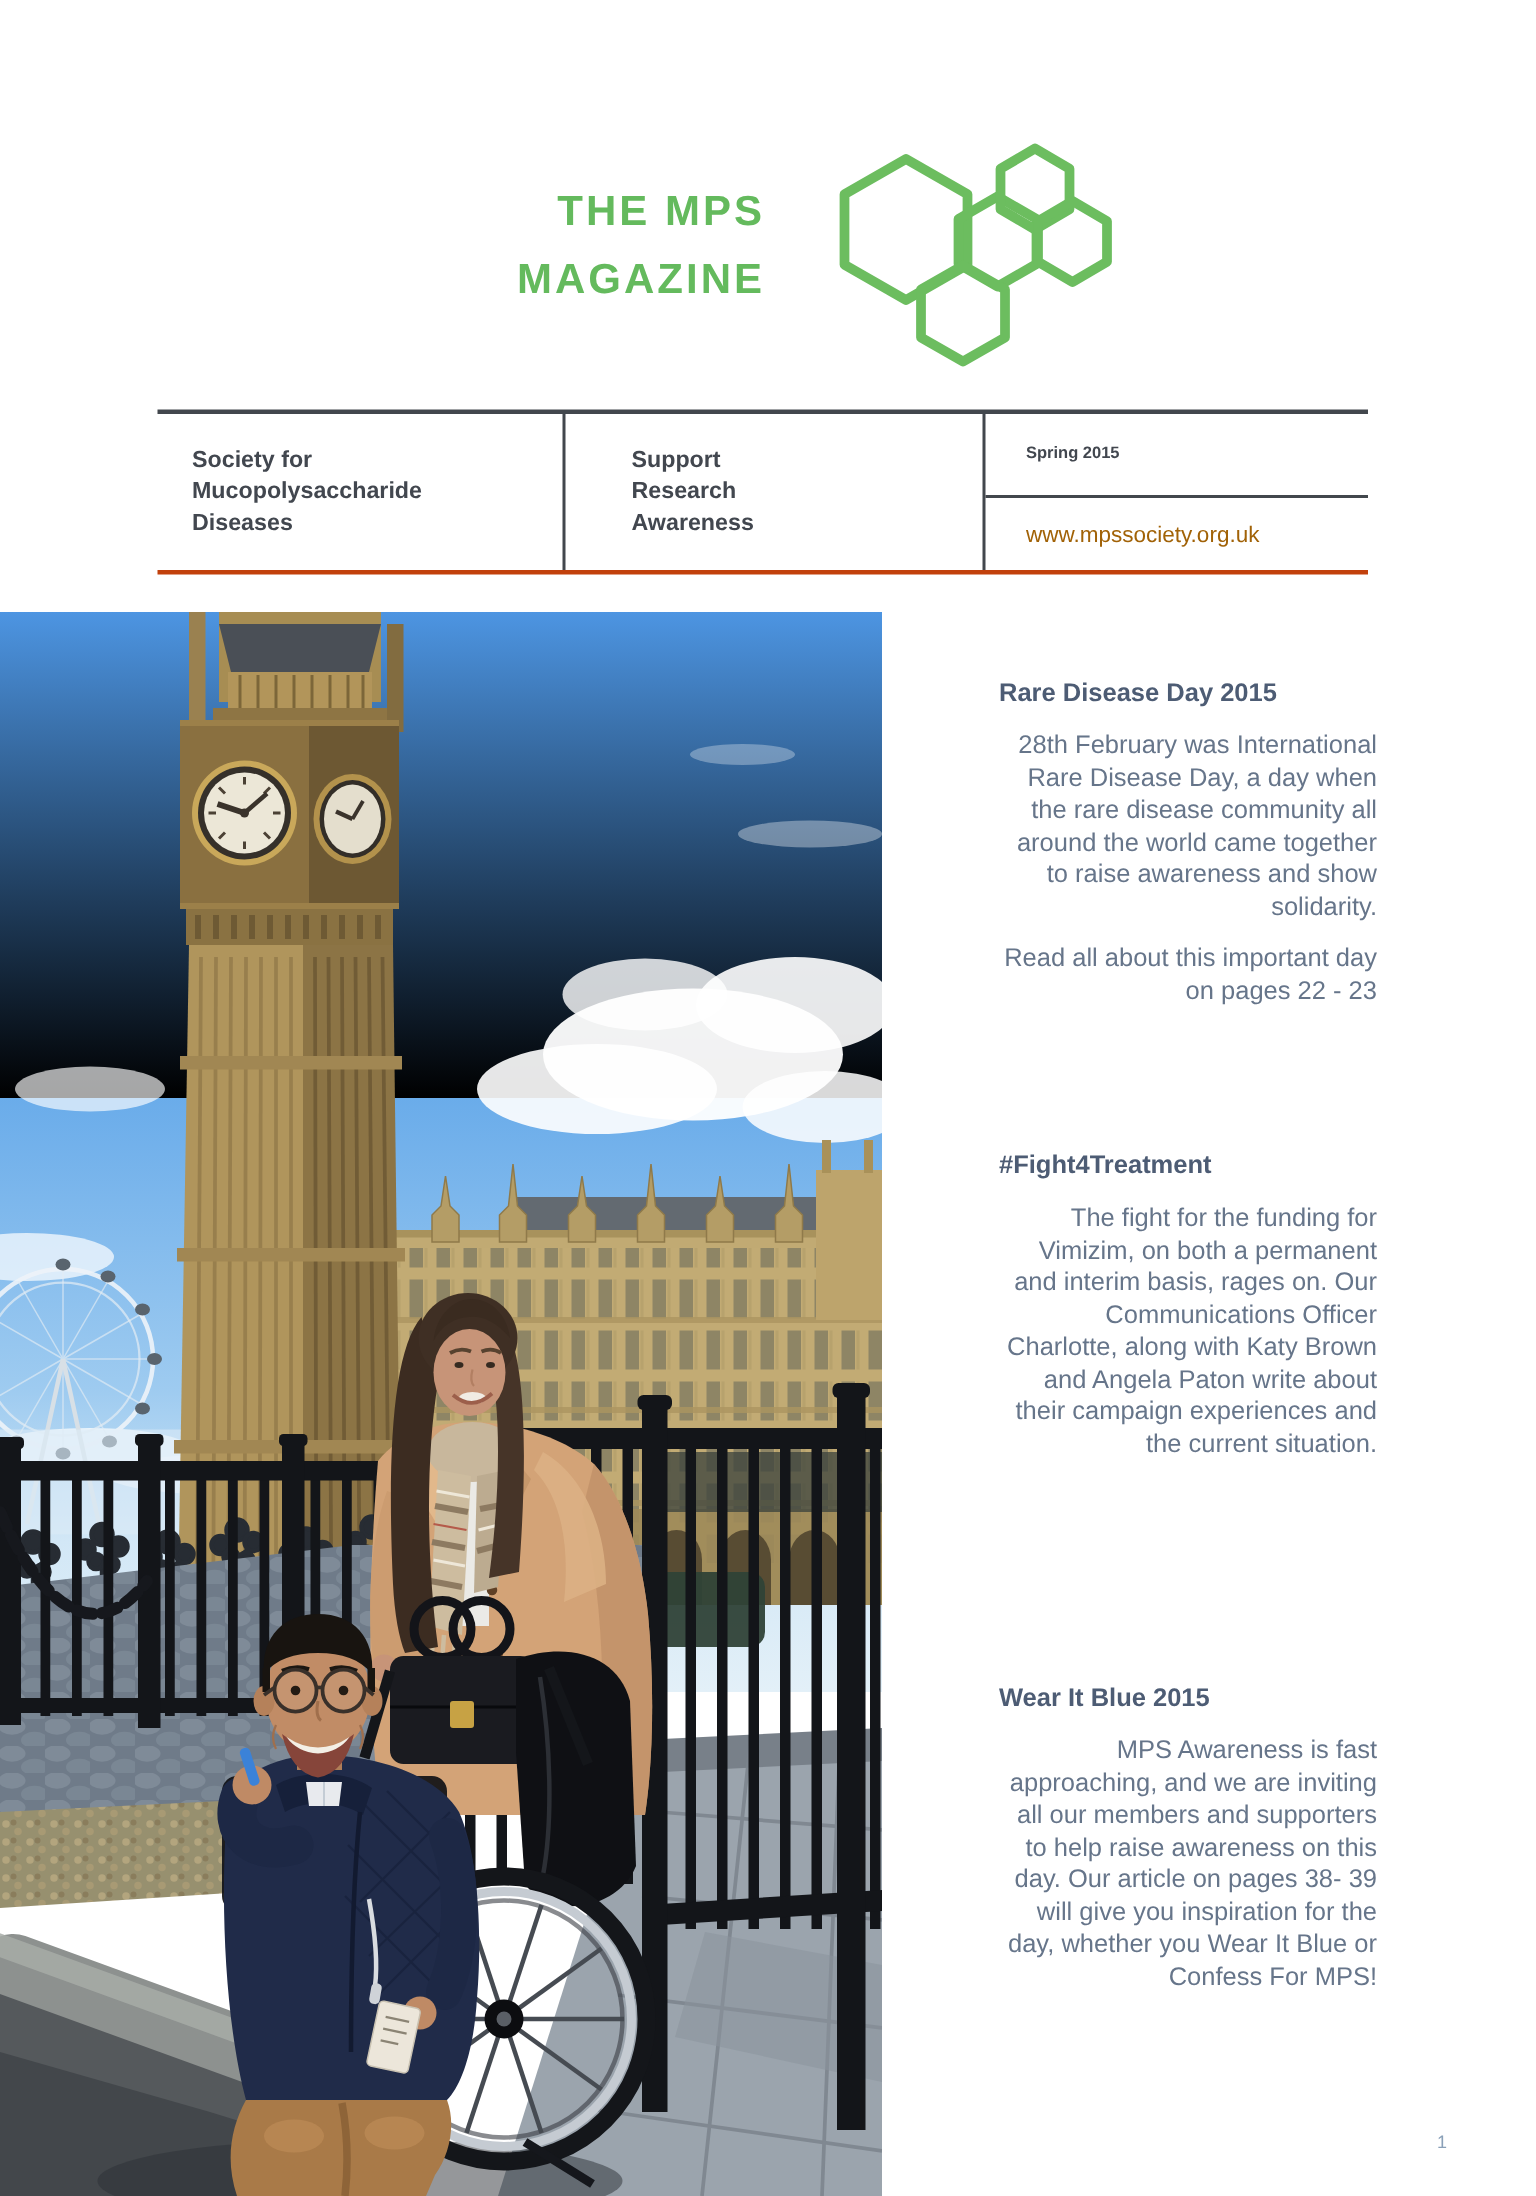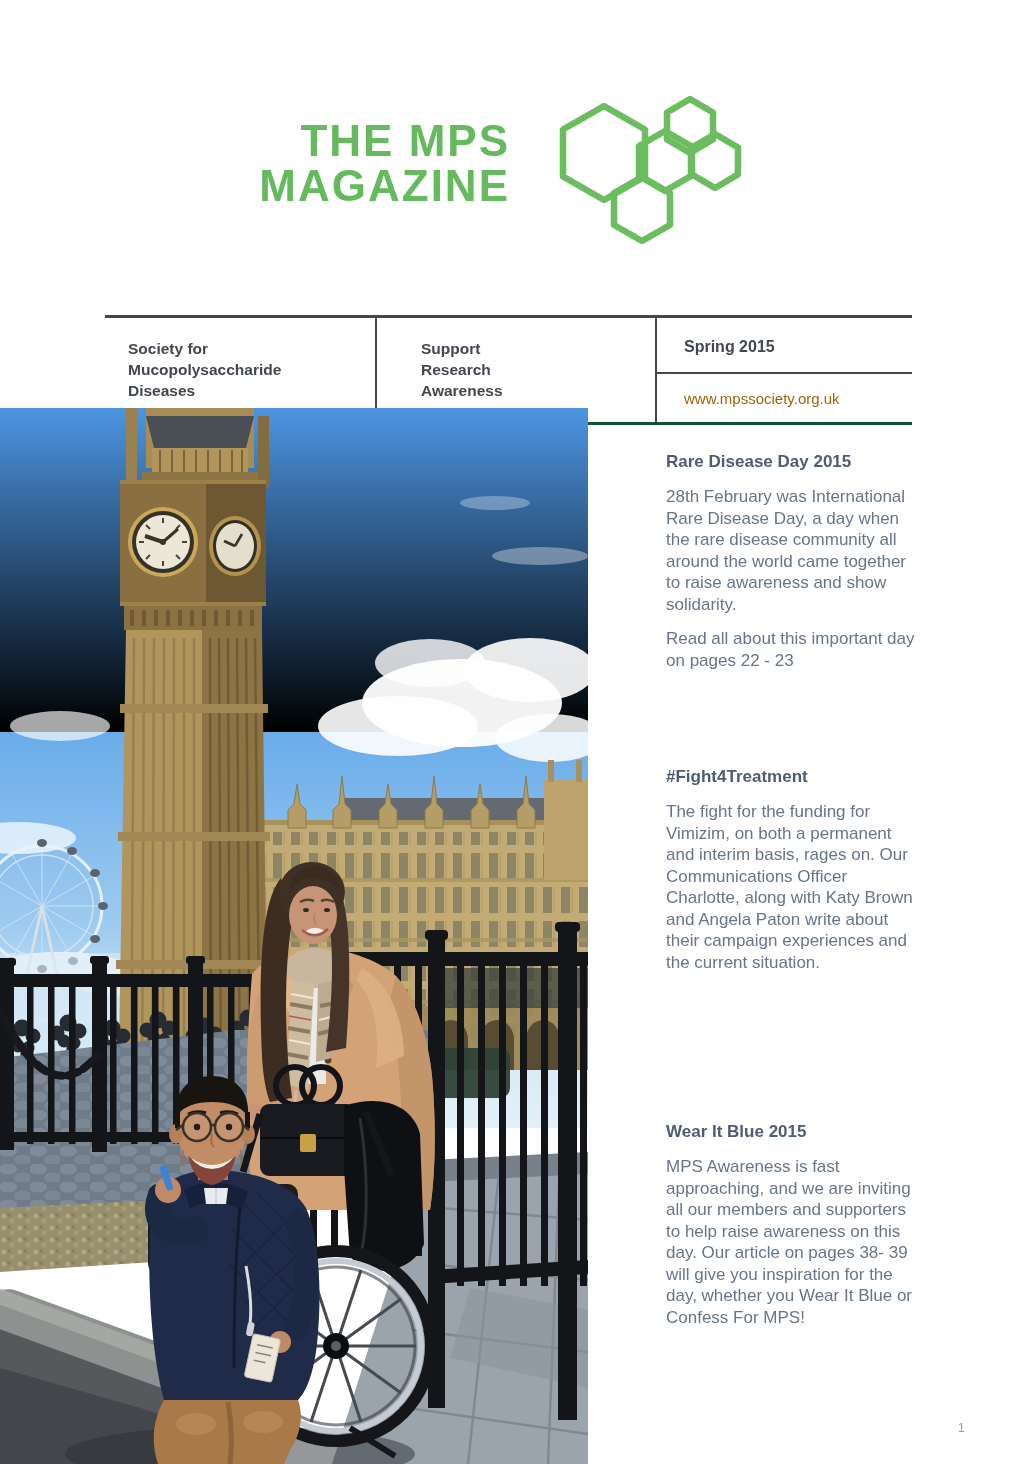--- a/index.html
+++ b/index.html
@@ -1,44 +1,44 @@
 <!DOCTYPE html>
 <html><head>
 <meta charset="utf-8">
 <style>
   html,body { margin:0; padding:0; background:#ffffff; }
   .page { position:relative; width:1024px; height:1464px; background:#ffffff; overflow:hidden;
           font-family:"Liberation Sans", sans-serif; }
 
   
   .logo-text { position:absolute; top:118px; right:514px; text-align:right;
-               font-size:44px; font-weight:700; letter-spacing:2px; line-height:45px; color:#64ba5d; }
+               font-size:28px; font-weight:700; letter-spacing:2px; line-height:45px; color:#64ba5d; }
   .logo-hex  { position:absolute; left:552px; top:86px; }
 
   
   .masthead { position:absolute; left:105px; top:273px; width:807px; height:110px;
-              border-top:3px solid #42474d; border-bottom:3px solid #14532d;
-              display:flex; box-sizing:border-box; color:#42474f;margin-top:42px; }
+              border-top:3px solid #42474d; border-bottom:3px solid #c2410c;
+              display:flex; box-sizing:border-box; color:#42474f; }
   .m-col1 { width:272px; border-right:2px solid #42474d; padding:20px 0 0 23px; box-sizing:border-box;
             font-weight:700; font-size:15.5px; line-height:21px; white-space:pre-line; }
   .m-col2 { width:280px; border-right:2px solid #42474d; padding:20px 0 0 44px; box-sizing:border-box;
             font-weight:700; font-size:15.5px; line-height:21px; white-space:pre-line; }
   .m-col3 { flex:1; display:flex; flex-direction:column; }
   .m-issue { height:56px; border-bottom:2px solid #42474d; padding:20px 0 0 27px; box-sizing:border-box;
-             font-weight:700; font-size:16px; }
+             font-weight:700; font-size:11px; }
   .m-site  { padding:16px 0 0 27px; font-size:15px; font-weight:400; color:#a16207; }
 
   
   .cover-photo { position:absolute; left:0; top:408px; width:588px; height:1056px; margin:0; }
 
   
   .contents { position:absolute; left:666px; top:0; width:252px; height:100%; color:#66758a; }
   .toc-section { position:absolute; left:0; width:252px; }
   .toc-section h3 { margin:0 0 14px 0; font-size:17px; font-weight:700; color:#4d5c74; }
-  .toc-section p  { margin:0 0 13px 0; font-size:17px; line-height:21.5px; }
+  .toc-section p  { margin:0 0 13px 0; font-size:17px; line-height:21.5px;text-align:right; }
 
   .page-number { position:absolute; left:958px; top:1421px; font-size:12px; color:#8aa0b8; }
 </style>
 </head>
 <body>
 
 <div class="page">
 
   <header>
     <div class="logo-text">

